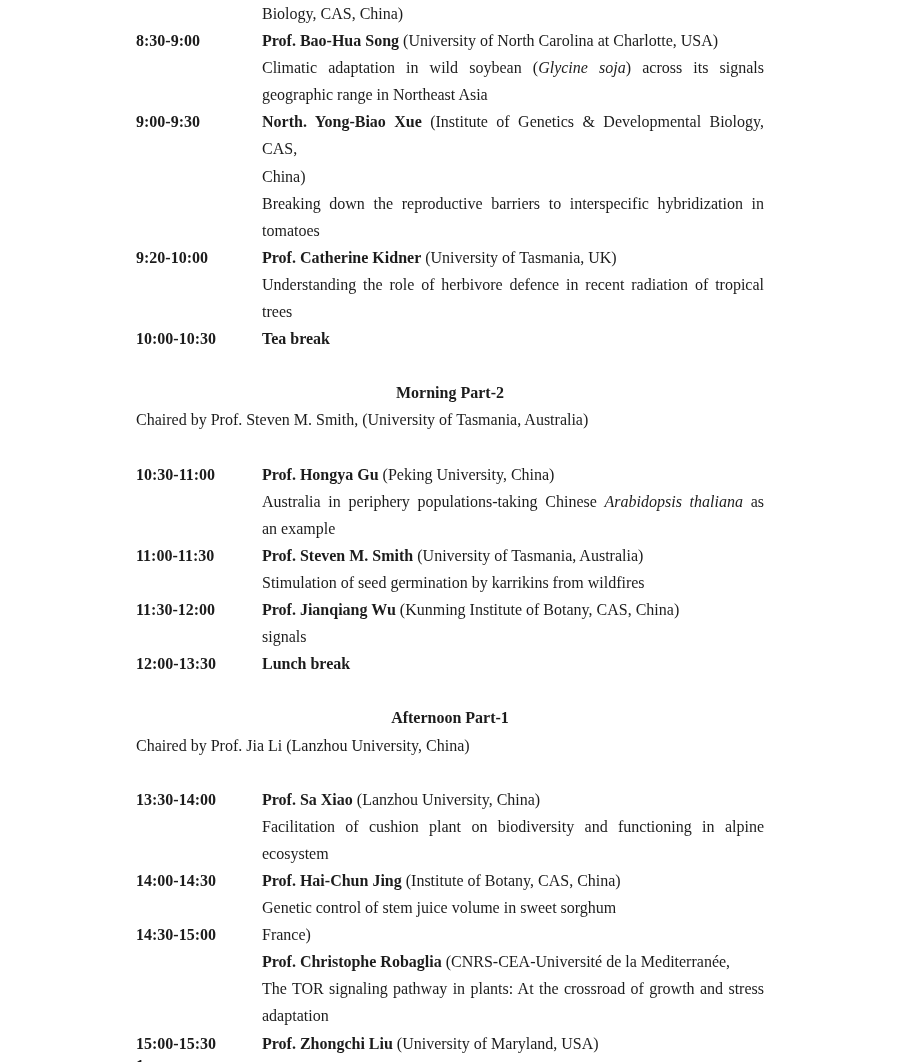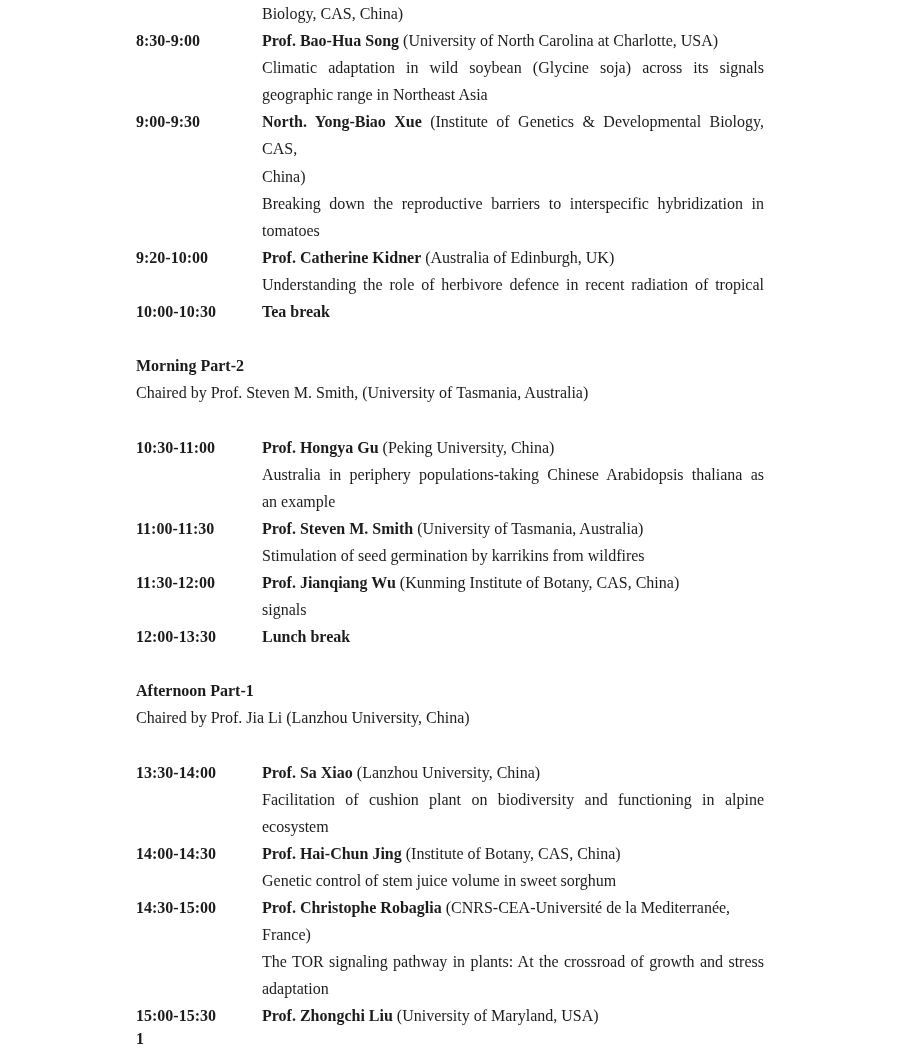--- a/index.html
+++ b/index.html
@@ -12,22 +12,22 @@
     font-family: "Liberation Serif", "DejaVu Serif", serif;
     font-size: 16px;
     color: #1c1c1c;
   }
   .page { padding: 0 136px; width: 900px; height: 1062px; }
   .line { line-height: 27.1px; min-height: 27.1px; }
   .jline { text-align: justify; text-align-last: justify; text-justify: inter-word; }
   .row { display: flex; align-items: flex-start; }
   .time { flex: 0 0 126px; width: 126px; font-weight: bold; line-height: 27.1px; }
   .content { flex: 0 0 502px; width: 502px; }
-  .b { font-weight: bold; }
-  .i { }
+  .b { font-weight: bold; text-align: center; }
+  .i { font-style: italic; }
   .spacer { height: 27.1px; }
   .partial-row { margin-top: -5px; }
 </style>
 </head>
 <body>
 
 <div class="page">
   <div id="schedule">
       <div class="row">
         <div class="time line"></div>
@@ -48,22 +48,23 @@
         <div class="content">
           <div class="line jline"><span class="b">North. Yong-Biao Xue</span><span> (Institute of Genetics &amp; Developmental Biology, CAS,</span></div>
           <div class="line"><span>China)</span></div>
           <div class="line jline"><span>Breaking down the reproductive barriers to interspecific hybridization in</span></div>
           <div class="line"><span>tomatoes</span></div>
         </div>
       </div>
       <div class="row">
         <div class="time line">9:20-10:00</div>
         <div class="content">
-          <div class="line"><span class="b">Prof. Catherine Kidner</span><span> (Australia of Edinburgh, UK)</span></div>
+          <div class="line"><span class="b">Prof. Catherine Kidner</span><span> (University of Tasmania, UK)</span></div>
           <div class="line jline"><span>Understanding the role of herbivore defence in recent radiation of tropical</span></div>
+          <div class="line"><span>trees</span></div>
         </div>
       </div>
       <div class="row">
         <div class="time line">10:00-10:30</div>
         <div class="content">
           <div class="line"><span class="b">Tea break</span></div>
         </div>
       </div>
       <div class="spacer"></div>
       <div class="line b">Morning Part-2</div>
@@ -112,22 +113,22 @@
       <div class="row">
         <div class="time line">14:00-14:30</div>
         <div class="content">
           <div class="line"><span class="b">Prof. Hai-Chun Jing</span><span> (Institute of Botany, CAS, China)</span></div>
           <div class="line"><span>Genetic control of stem juice volume in sweet sorghum</span></div>
         </div>
       </div>
       <div class="row">
         <div class="time line">14:30-15:00</div>
         <div class="content">
+          <div class="line"><span>France)</span></div>
           <div class="line"><span class="b">Prof. Christophe Robaglia</span><span> (CNRS-CEA-Université de la Mediterranée,</span></div>
-          <div class="line"><span>France)</span></div>
           <div class="line jline"><span>The TOR signaling pathway in plants: At the crossroad of growth and stress</span></div>
           <div class="line"><span>adaptation</span></div>
         </div>
       </div>
       <div class="row">
         <div class="time line">15:00-15:30</div>
         <div class="content">
           <div class="line"><span class="b">Prof. Zhongchi Liu</span><span> (University of Maryland, USA)</span></div>
         </div>
       </div>

